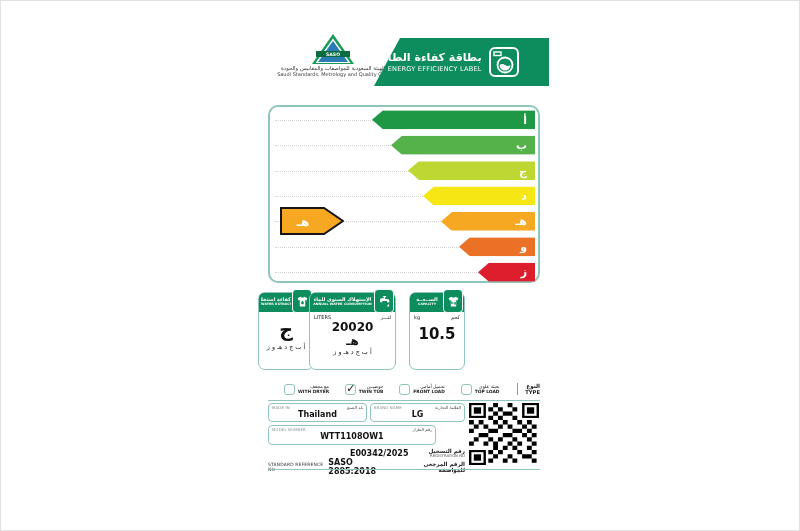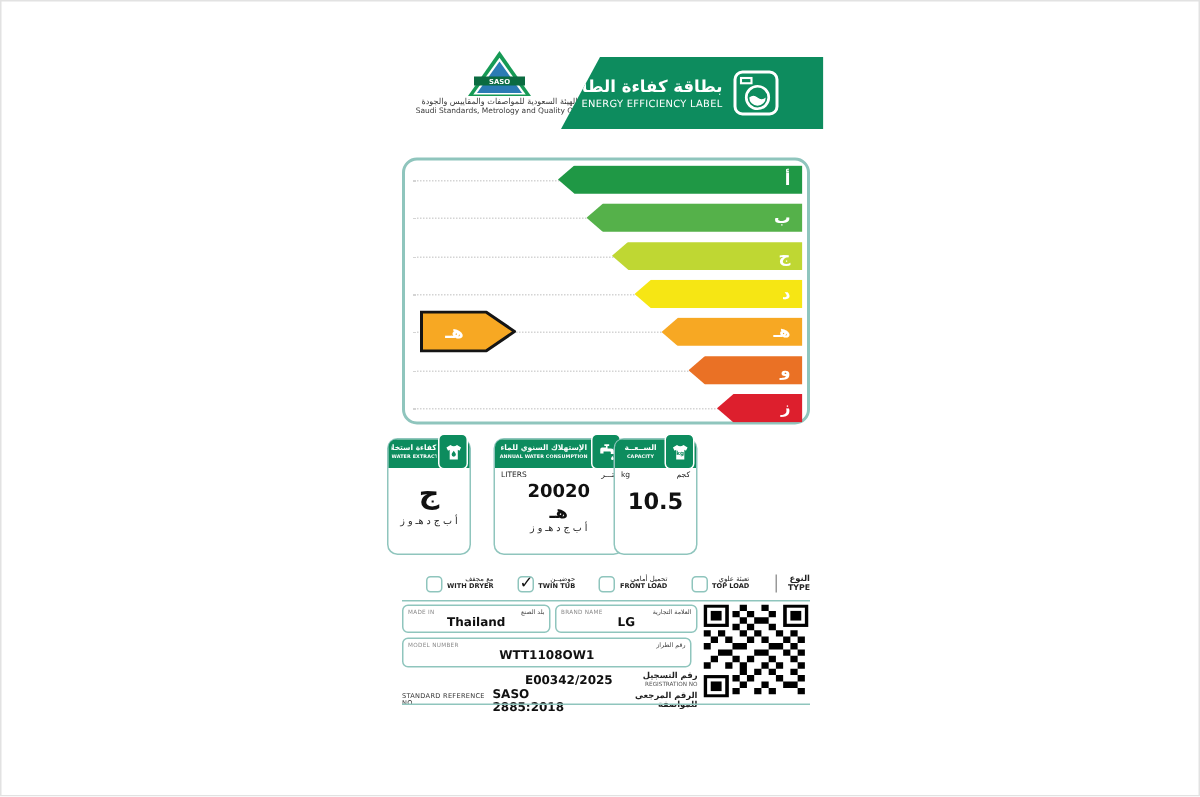--- a/index.html
+++ b/index.html
@@ -74,21 +74,21 @@
   .rule1 { top:371px; } .rule2 { top:440px; }
 
   
   .ibox { position:absolute; border:1px solid #8fc5bd; border-radius:4px; background:#fff; padding:1px 3px; }
   .ibox-labels { display:flex; justify-content:space-between; }
   .il-en { font-size:3.8px; color:#8a8a8a; letter-spacing:.2px; }
   .il-ar { font-size:4.2px; color:#444; }
   .ibox-val { text-align:center; font-size:8px; font-weight:bold; color:#111; margin-top:0px; }
   .box-made { left:15px; top:374px; width:99px; height:19px; }
   .box-brand { left:117px; top:374px; width:95px; height:19px; }
-  .box-model { left:15px; top:396px; width:193px; height:20px; }
+  .box-model { left:15px; top:396px; width:168px; height:20px; }
   .qr { position:absolute; left:216px; top:374px; width:70px; height:62px; }
 
   .reg-row { position:absolute; left:15px; top:419px; width:197px; display:flex; justify-content:flex-end; align-items:center; gap:20px; }
   .reg-val { font-size:8px; font-weight:bold; color:#111; }
   .reg-labels { text-align:right; line-height:1.15; }
   .reg-ar { font-size:5.6px; font-weight:bold; color:#222; letter-spacing:.5px; }
   .reg-en { font-size:3.8px; color:#555; }
   .std-row { position:absolute; left:15px; top:429px; width:197px; display:flex; justify-content:space-between; align-items:center; }
   .std-en { font-size:4.4px; color:#333; letter-spacing:.2px; }
   .std-val { font-size:8px; font-weight:bold; color:#111; }
@@ -193,21 +193,21 @@
               <path d="M12 10 c-1.6 2.2 -2.6 3.4 -2.6 4.8 a2.6 2.6 0 0 0 5.2 0 c0 -1.4 -1 -2.6 -2.6 -4.8 z" fill="#0d8c5e"></path>
             </svg>
           </div>
         </div>
         <div class="card-body">
           <div class="grade-big">ج</div>
           <div class="scale-letters" dir="rtl">أ ب ج د هـ و ز</div>
         </div>
       </div>
 
-      <div class="card" style="left:76px; width:87px;">
+      <div class="card" style="left:56px; width:87px;">
         <div class="card-head">
           <div class="ch-ar" dir="rtl">الإستهلاك السنوي للماء</div>
           <div class="ch-en">ANNUAL WATER CONSUMPTION</div>
           <div class="icon-tab">
             <svg width="13" height="13" viewBox="0 0 24 24">
               <path d="M9 2 h6 v2.2 h-2 v3.3 h4 a4 4 0 0 1 4 4 v2.5 h-4 v-2 a1 1 0 0 0 -1 -1 H8 v2.5 H4 v-5 a2.3 2.3 0 0 1 2.3 -2.3 H11 V4.2 H9 z" fill="#fff"></path>
               <path d="M19 16.5 c-1 1.5 -1.7 2.4 -1.7 3.4 a1.7 1.7 0 0 0 3.4 0 c0 -1 -.7 -1.9 -1.7 -3.4 z" fill="#fff"></path>
             </svg>
           </div>
         </div>

